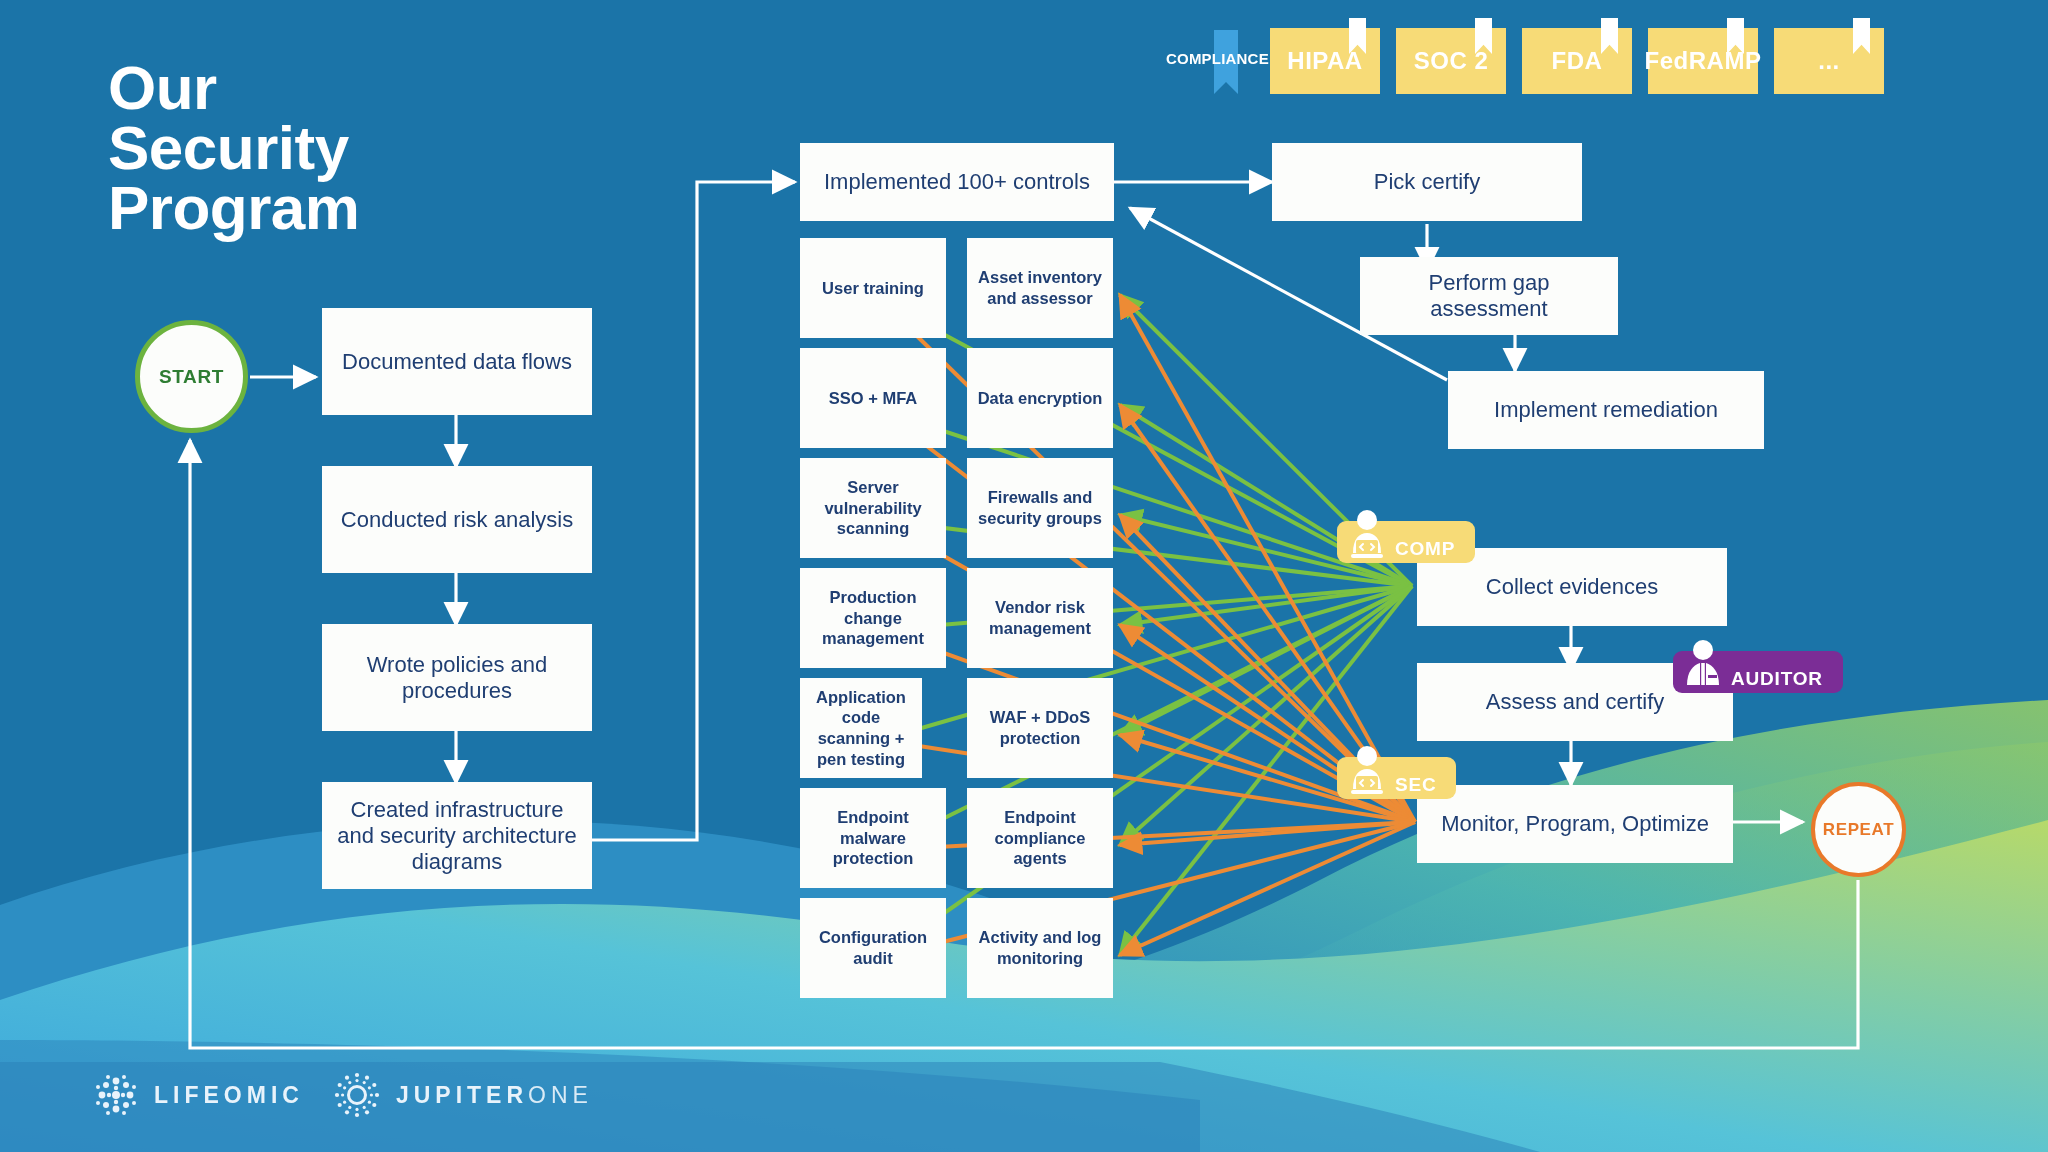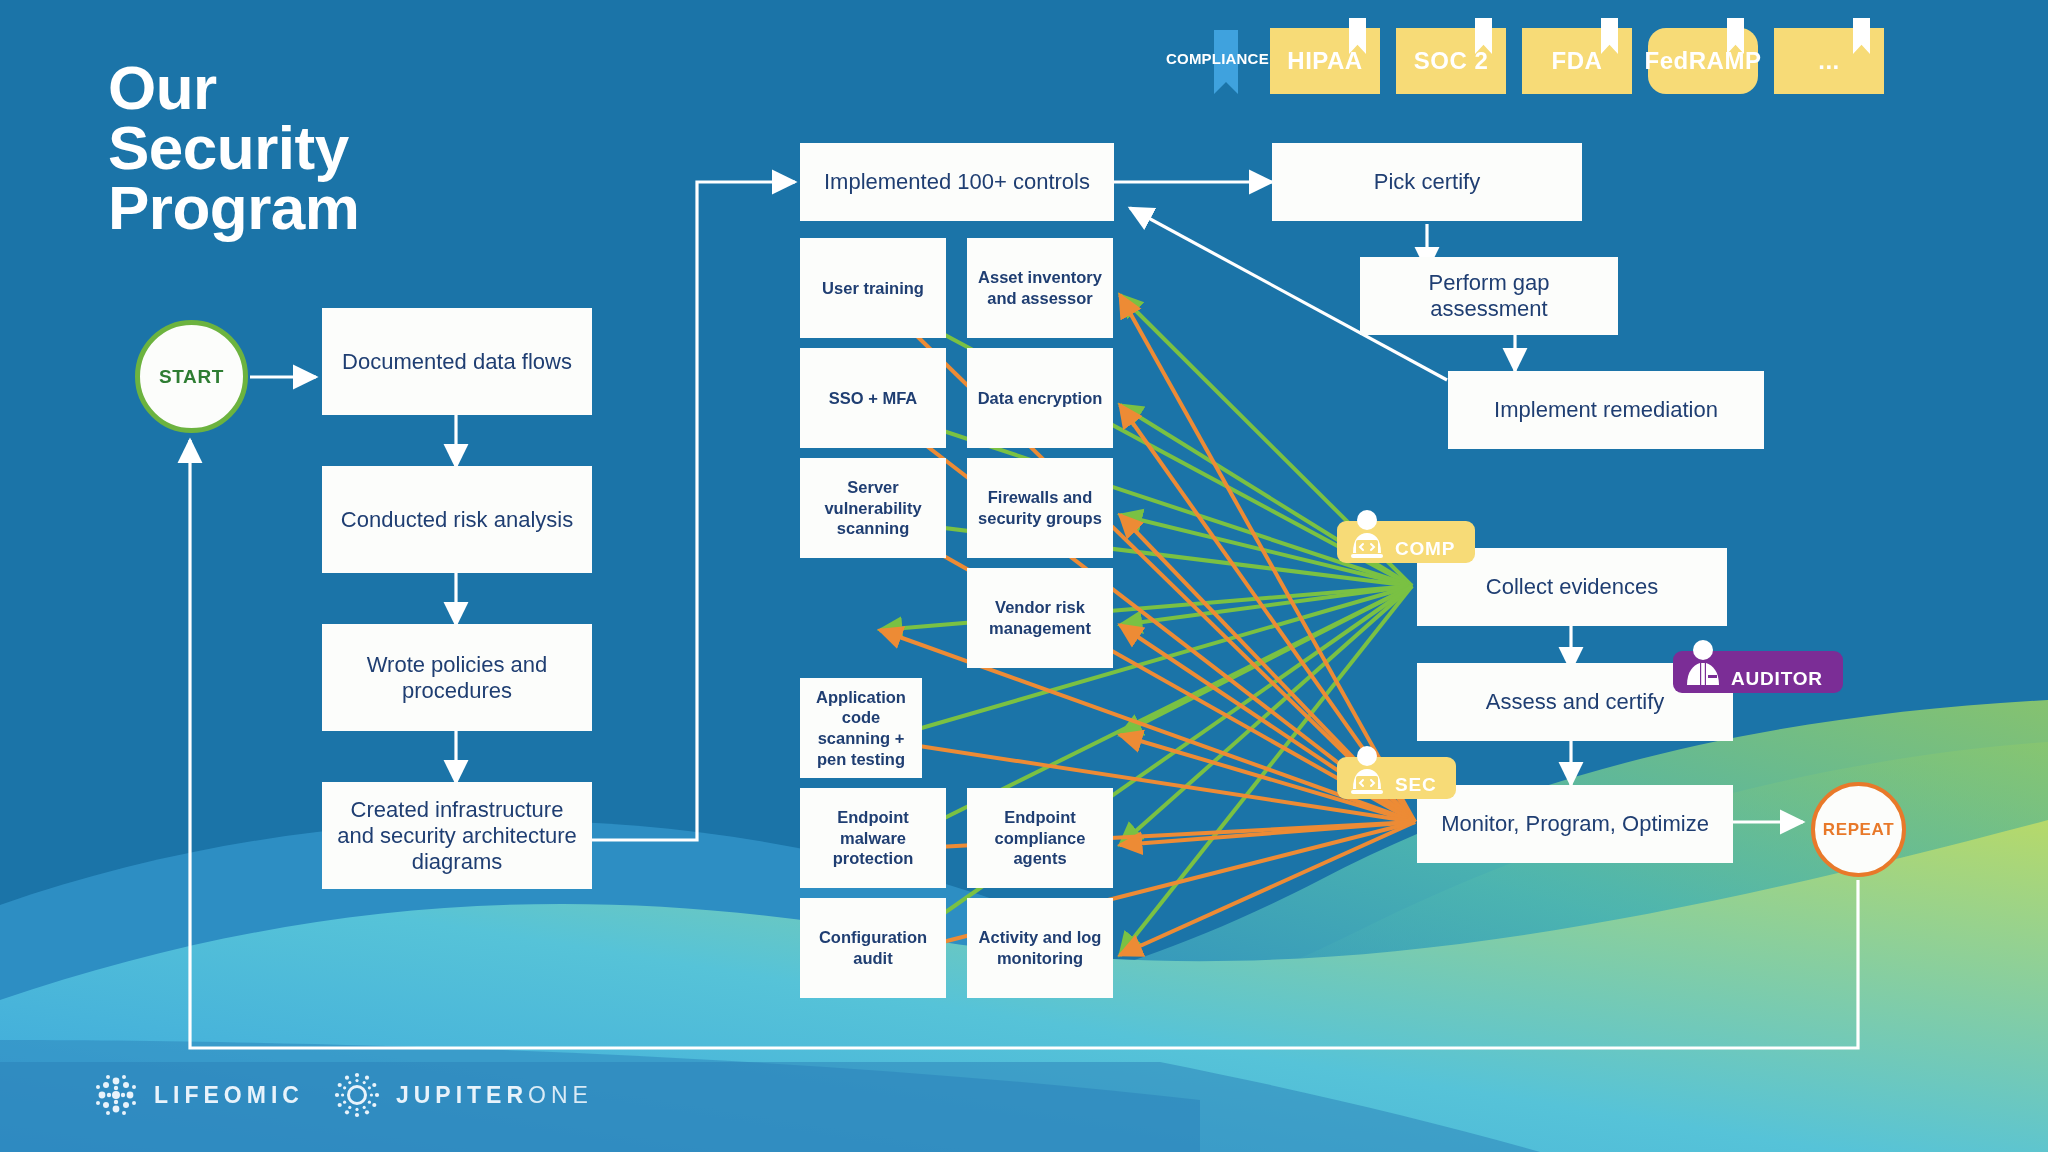--- a/index.html
+++ b/index.html
@@ -225,21 +225,21 @@
     <span>HIPAA</span>
   </div>
   <div class="badge" style="left:1396px;">
     <span class="ribbon"></span>
     <span>SOC 2</span>
   </div>
   <div class="badge" style="left:1522px;">
     <span class="ribbon"></span>
     <span>FDA</span>
   </div>
-  <div class="badge" style="left:1648px;border-radius:18px;">
+  <div class="badge" style="left:1648px;">
     <span class="ribbon"></span>
     <span>FedRAMP</span>
   </div>
   <div class="badge" style="left:1774px;">
     <span class="ribbon"></span>
     <span>...</span>
   </div>
 
   <div id="start-circle" class="circle">
     <span>START</span>
@@ -264,20 +264,23 @@
 
   <div class="box ctrl" style="left:800px;top:238px;width:146px;height:100px;">
     <span>User training</span>
   </div>
   <div class="box ctrl" style="left:800px;top:348px;width:146px;height:100px;">
     <span>SSO + MFA</span>
   </div>
   <div class="box ctrl" style="left:800px;top:458px;width:146px;height:100px;">
     <span>Server vulnerability scanning</span>
   </div>
+  <div class="box ctrl" style="left:800px;top:568px;width:146px;height:100px;">
+    <span>Production change management</span>
+  </div>
   <div class="box ctrl" style="left:800px;top:678px;width:122px;height:100px;">
     <span>Application code scanning + pen testing</span>
   </div>
   <div class="box ctrl" style="left:800px;top:788px;width:146px;height:100px;">
     <span>Endpoint malware protection</span>
   </div>
   <div class="box ctrl" style="left:800px;top:898px;width:146px;height:100px;">
     <span>Configuration audit</span>
   </div>
 
@@ -285,20 +288,23 @@
     <span>Asset inventory and assessor</span>
   </div>
   <div class="box ctrl" style="left:967px;top:348px;width:146px;height:100px;">
     <span>Data encryption</span>
   </div>
   <div class="box ctrl" style="left:967px;top:458px;width:146px;height:100px;">
     <span>Firewalls and security groups</span>
   </div>
   <div class="box ctrl" style="left:967px;top:568px;width:146px;height:100px;">
     <span>Vendor risk management</span>
+  </div>
+  <div class="box ctrl" style="left:967px;top:678px;width:146px;height:100px;">
+    <span>WAF + DDoS protection</span>
   </div>
   <div class="box ctrl" style="left:967px;top:788px;width:146px;height:100px;">
     <span>Endpoint compliance agents</span>
   </div>
   <div class="box ctrl" style="left:967px;top:898px;width:146px;height:100px;">
     <span>Activity and log monitoring</span>
   </div>
 
   <div class="box lg" style="left:1272px;top:143px;width:310px;height:78px;">
     <span>Pick certify</span>

